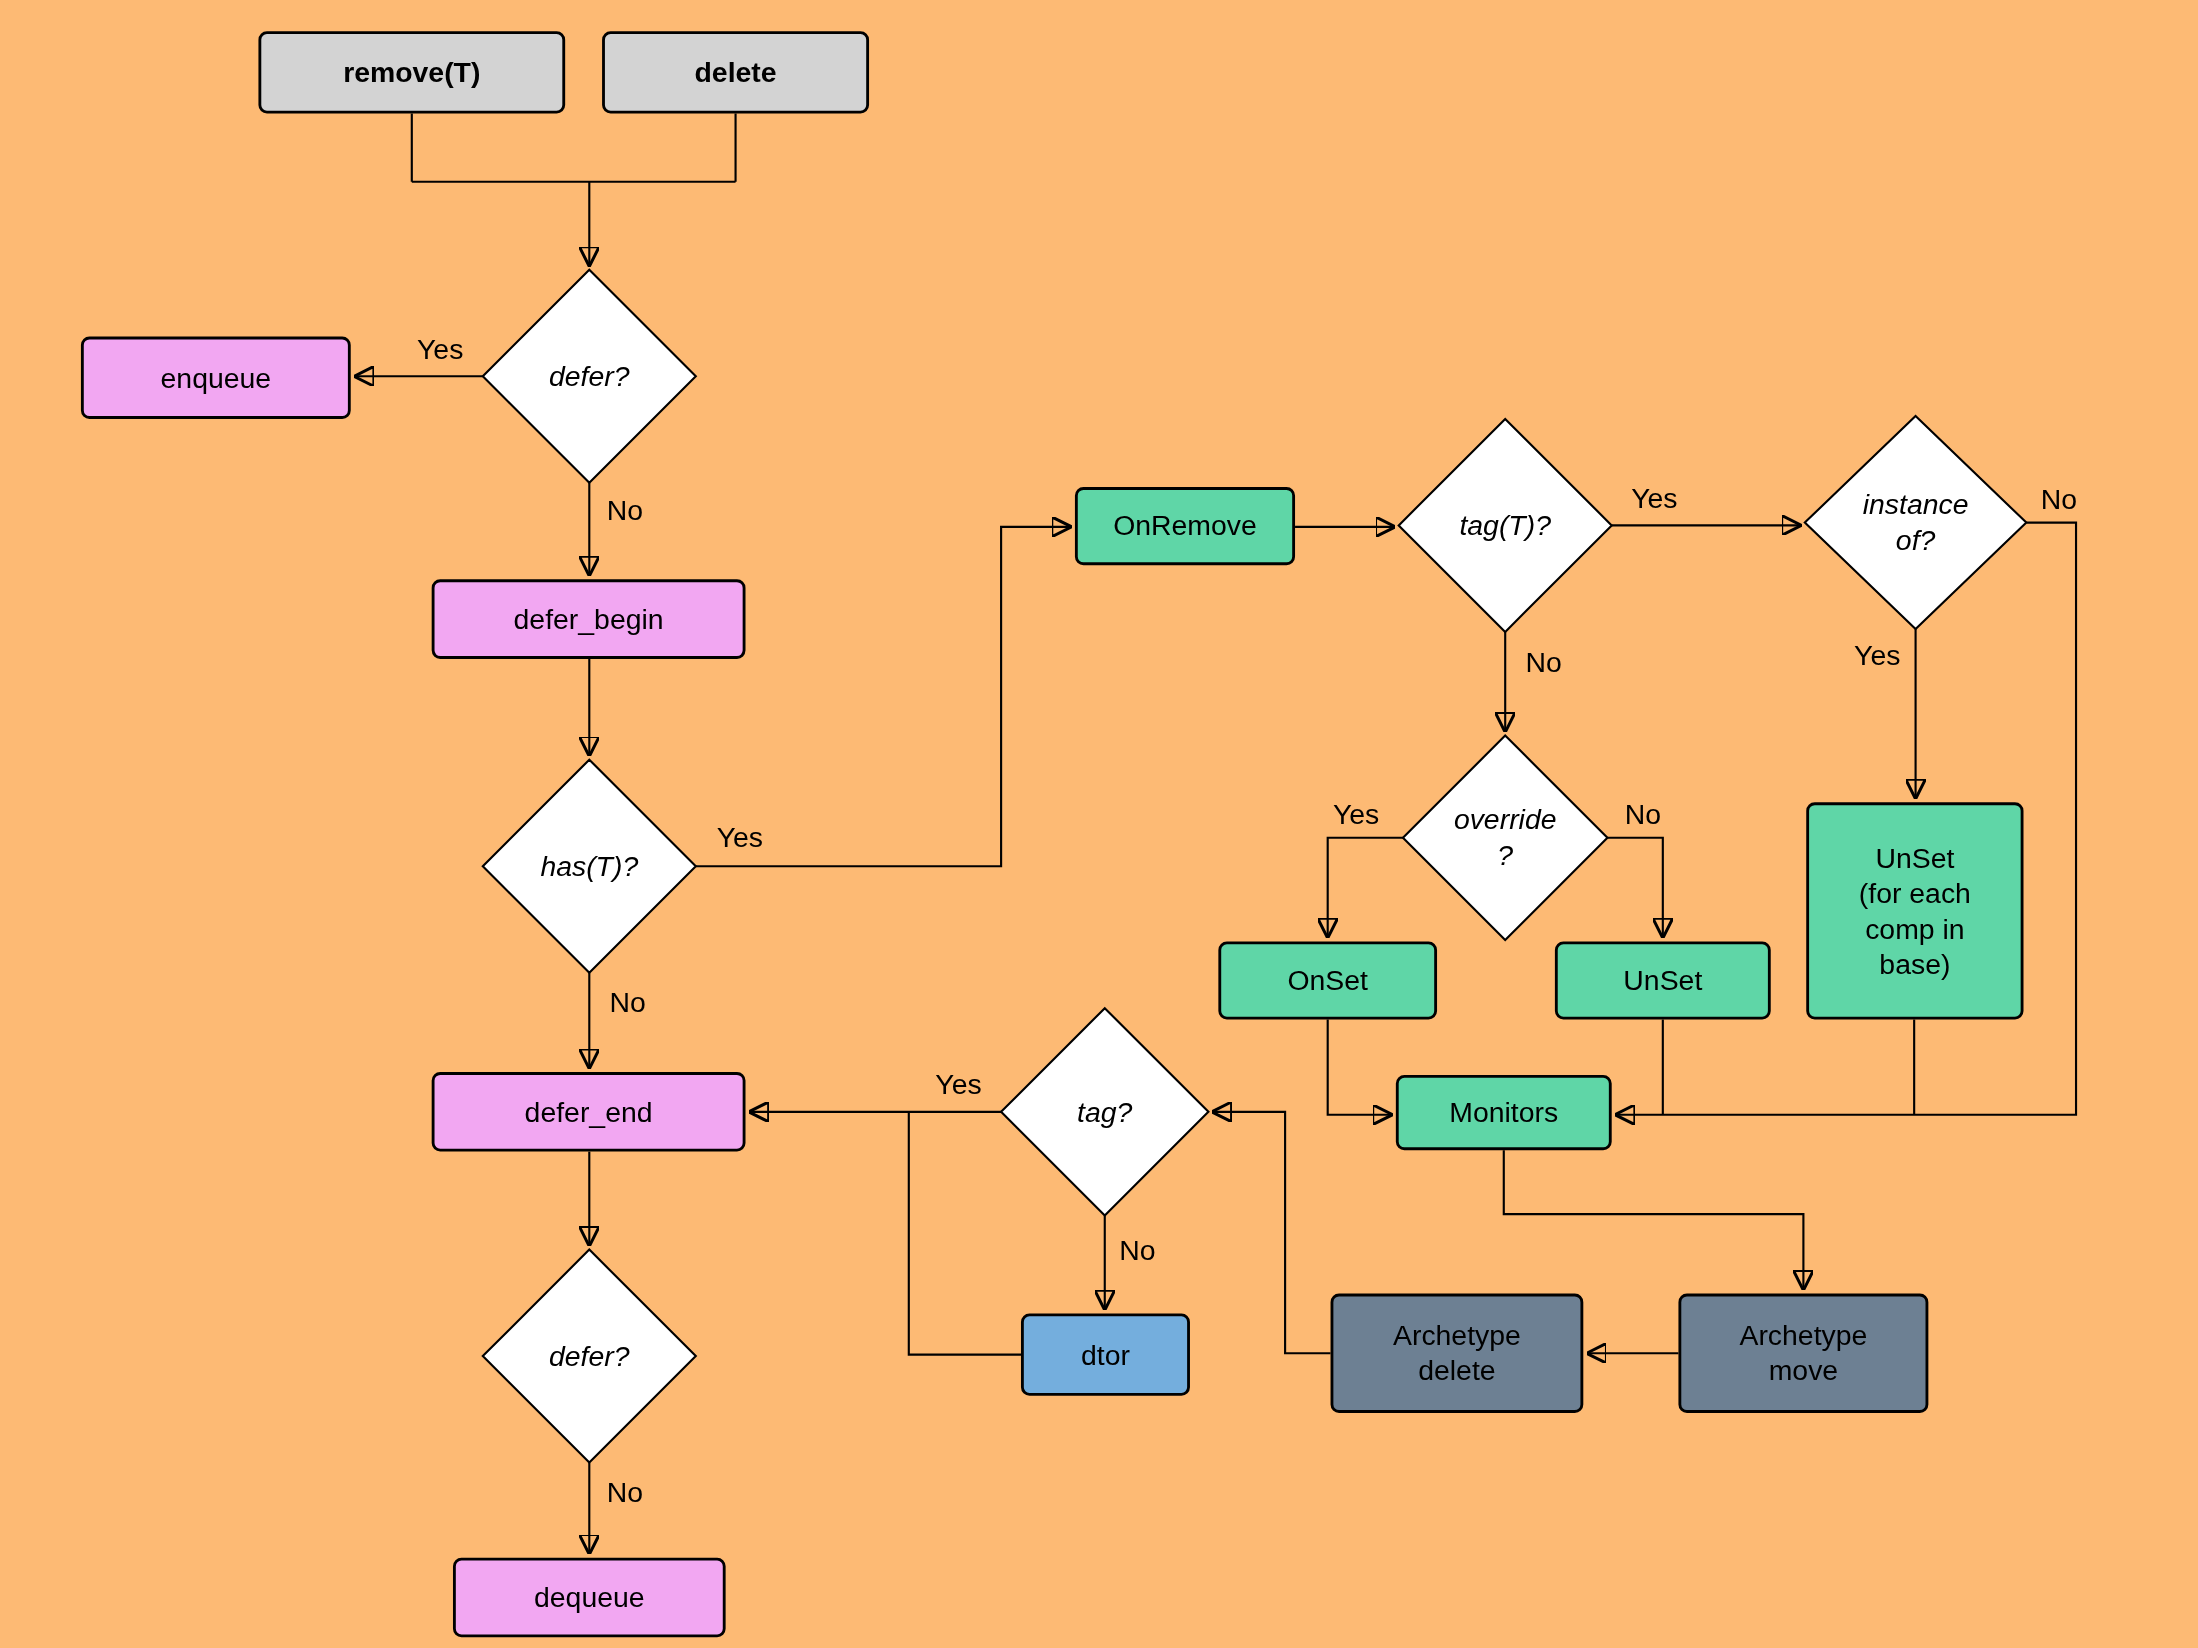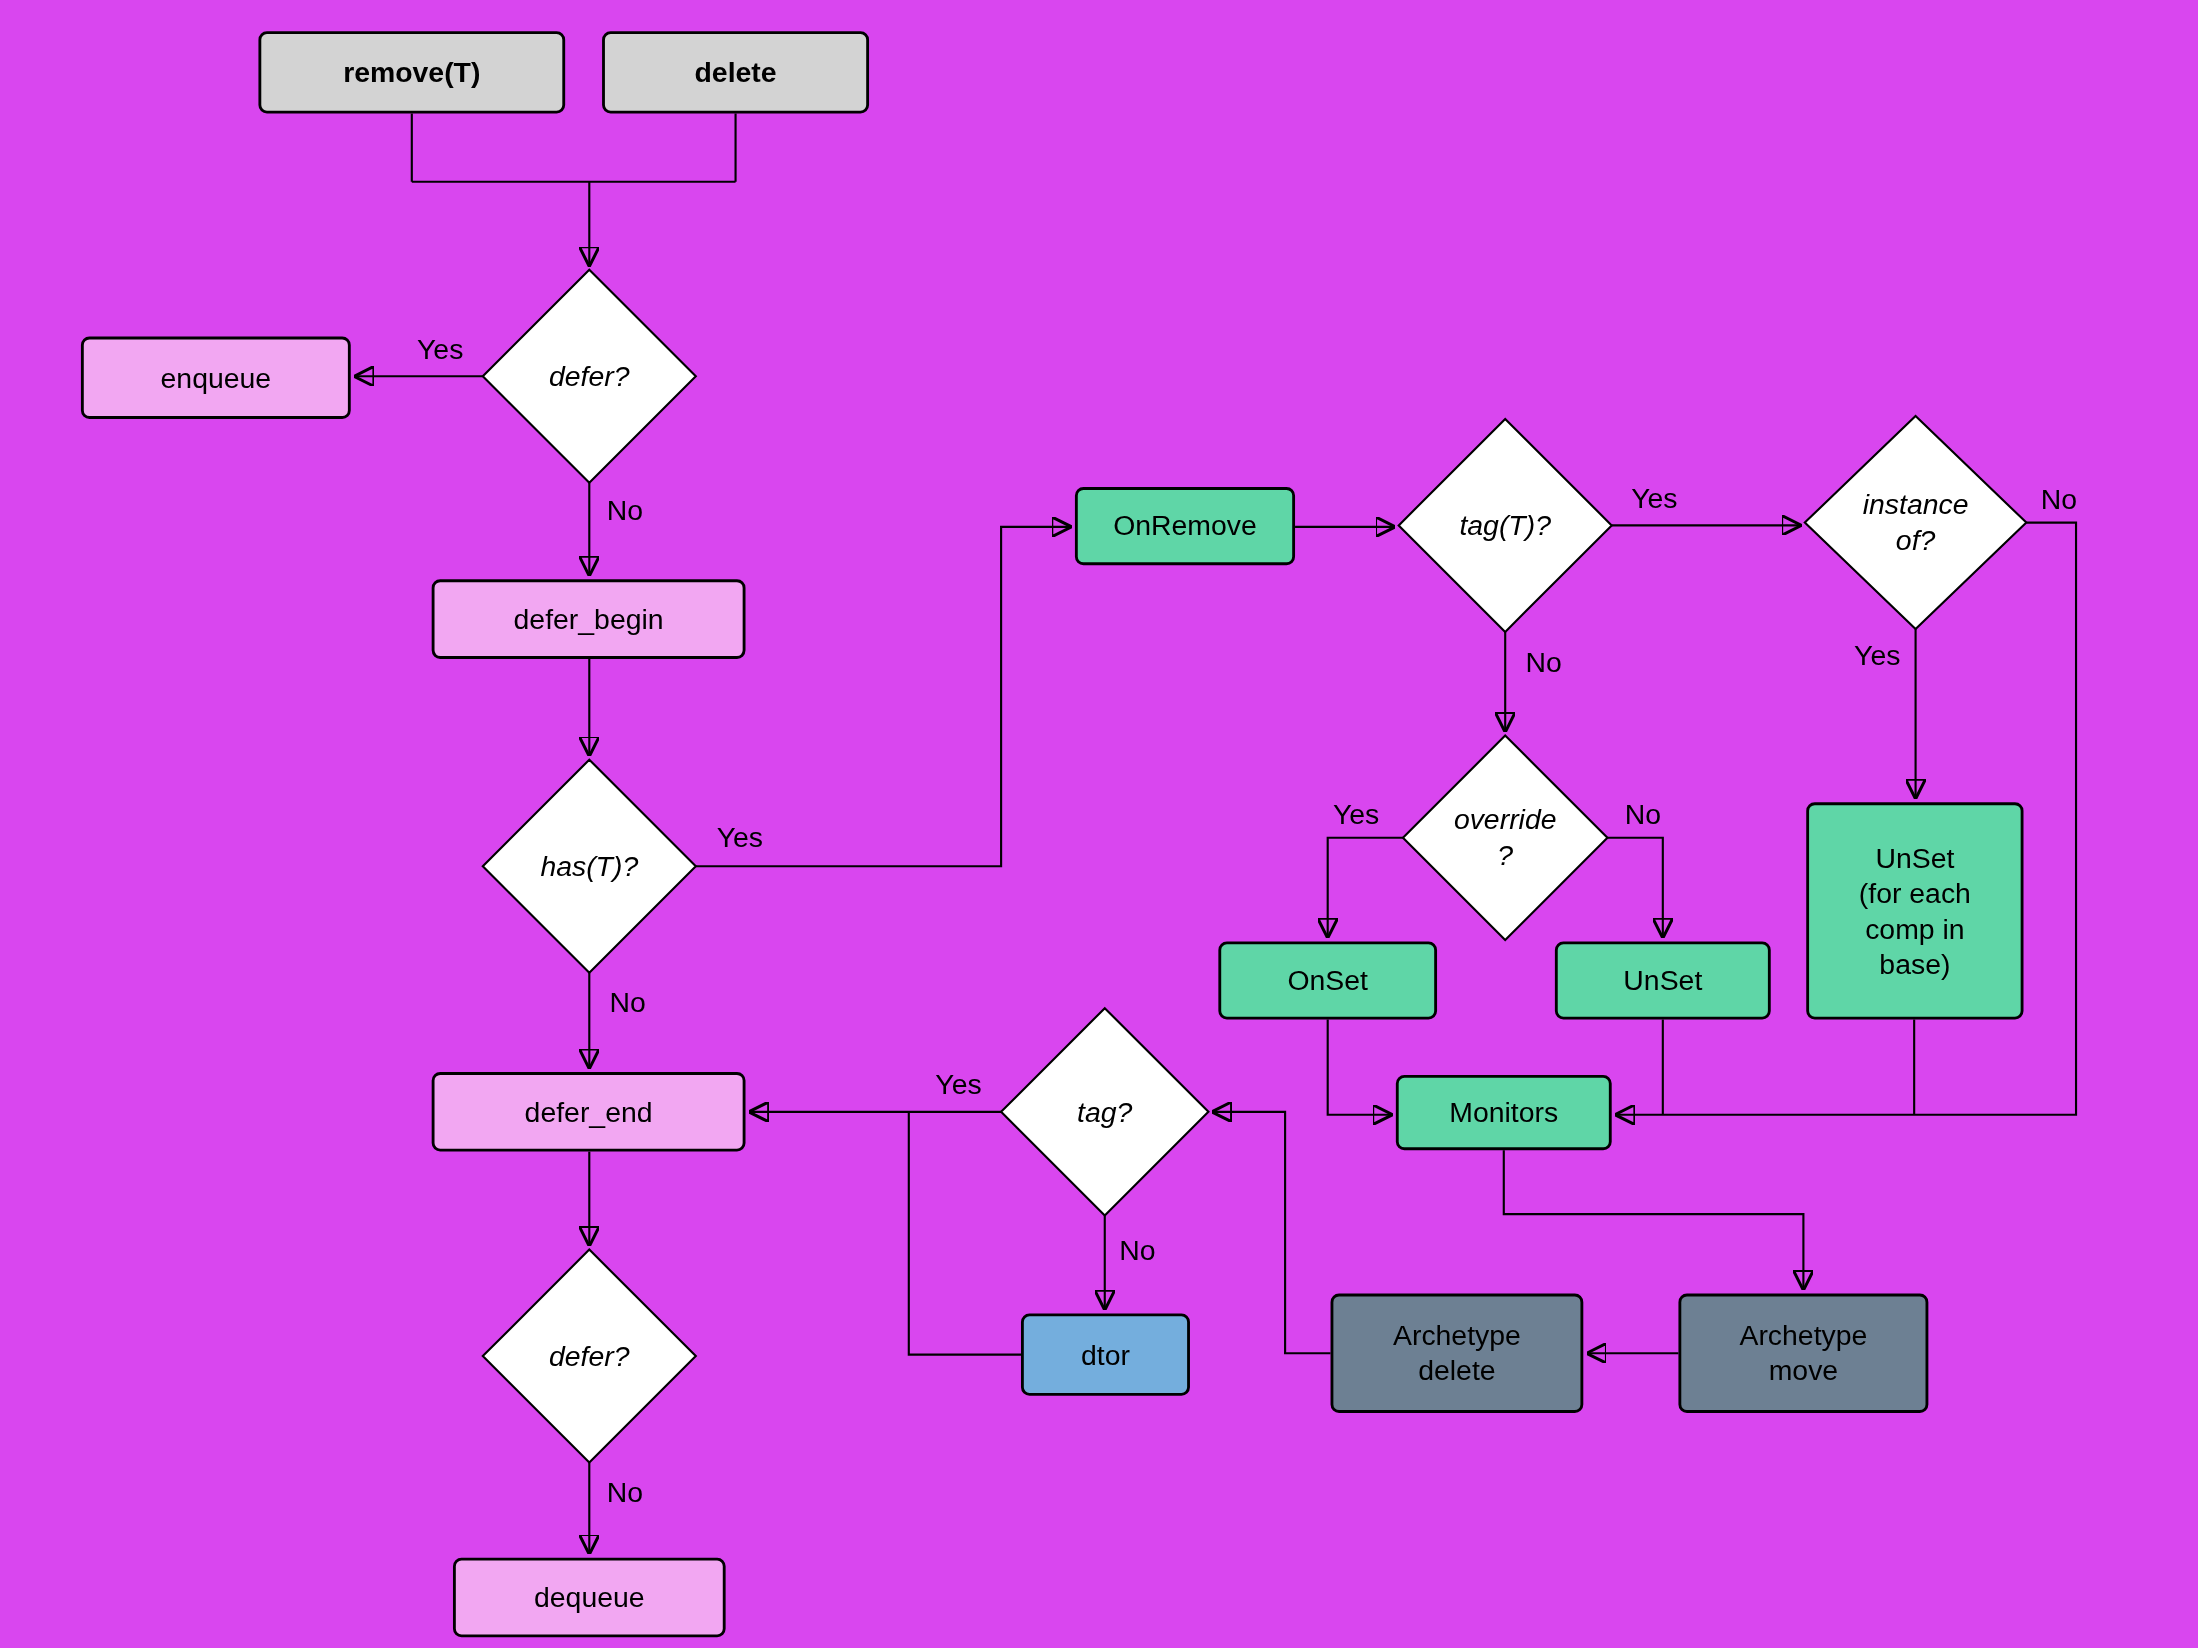--- a/index.html
+++ b/index.html
@@ -1,18 +1,18 @@
 <!DOCTYPE html>
 <html style="--entry: #d3d3d3; --defer: #f2a7f2; --hook: #5fd6a7; --dtor: #74aedd; --archetype: #6d8093; --line: #000000;"><head>
 <meta charset="utf-8">
 <style>
   * { margin:0; padding:0; box-sizing:border-box; }
   html,body { background:#ffffff; }
   body { font-family:"Liberation Sans", sans-serif; color:#000; }
-  .stage { position:relative; width:2198px; height:1648px; background:#d946ef; overflow:hidden; }
+  .stage { position:relative; width:2198px; height:1648px; background:#fdba74; overflow:hidden; }
   .canvas { position:absolute; left:0; top:0; width:1548px; height:1160px;
             transform:scale(1.42); transform-origin:0 0; }
   .wires { position:absolute; left:0; top:0; width:1548px; height:1160px; z-index:1; }
   .wires path { fill:none; stroke:#000; stroke-width:1.5; }
   .wires polygon { fill:#ffffff; stroke:#000; stroke-width:1.5; }
   .node { position:absolute; z-index:2; display:flex; align-items:center; justify-content:center;
           text-align:center; border:2px solid #000; border-radius:6px; font-size:20px;
           line-height:1.25; white-space:pre-line; }
   .entry { background:var(--entry, #d3d3d3); font-weight:bold; }
   .defer { background:var(--defer, #f2a7f2); }

